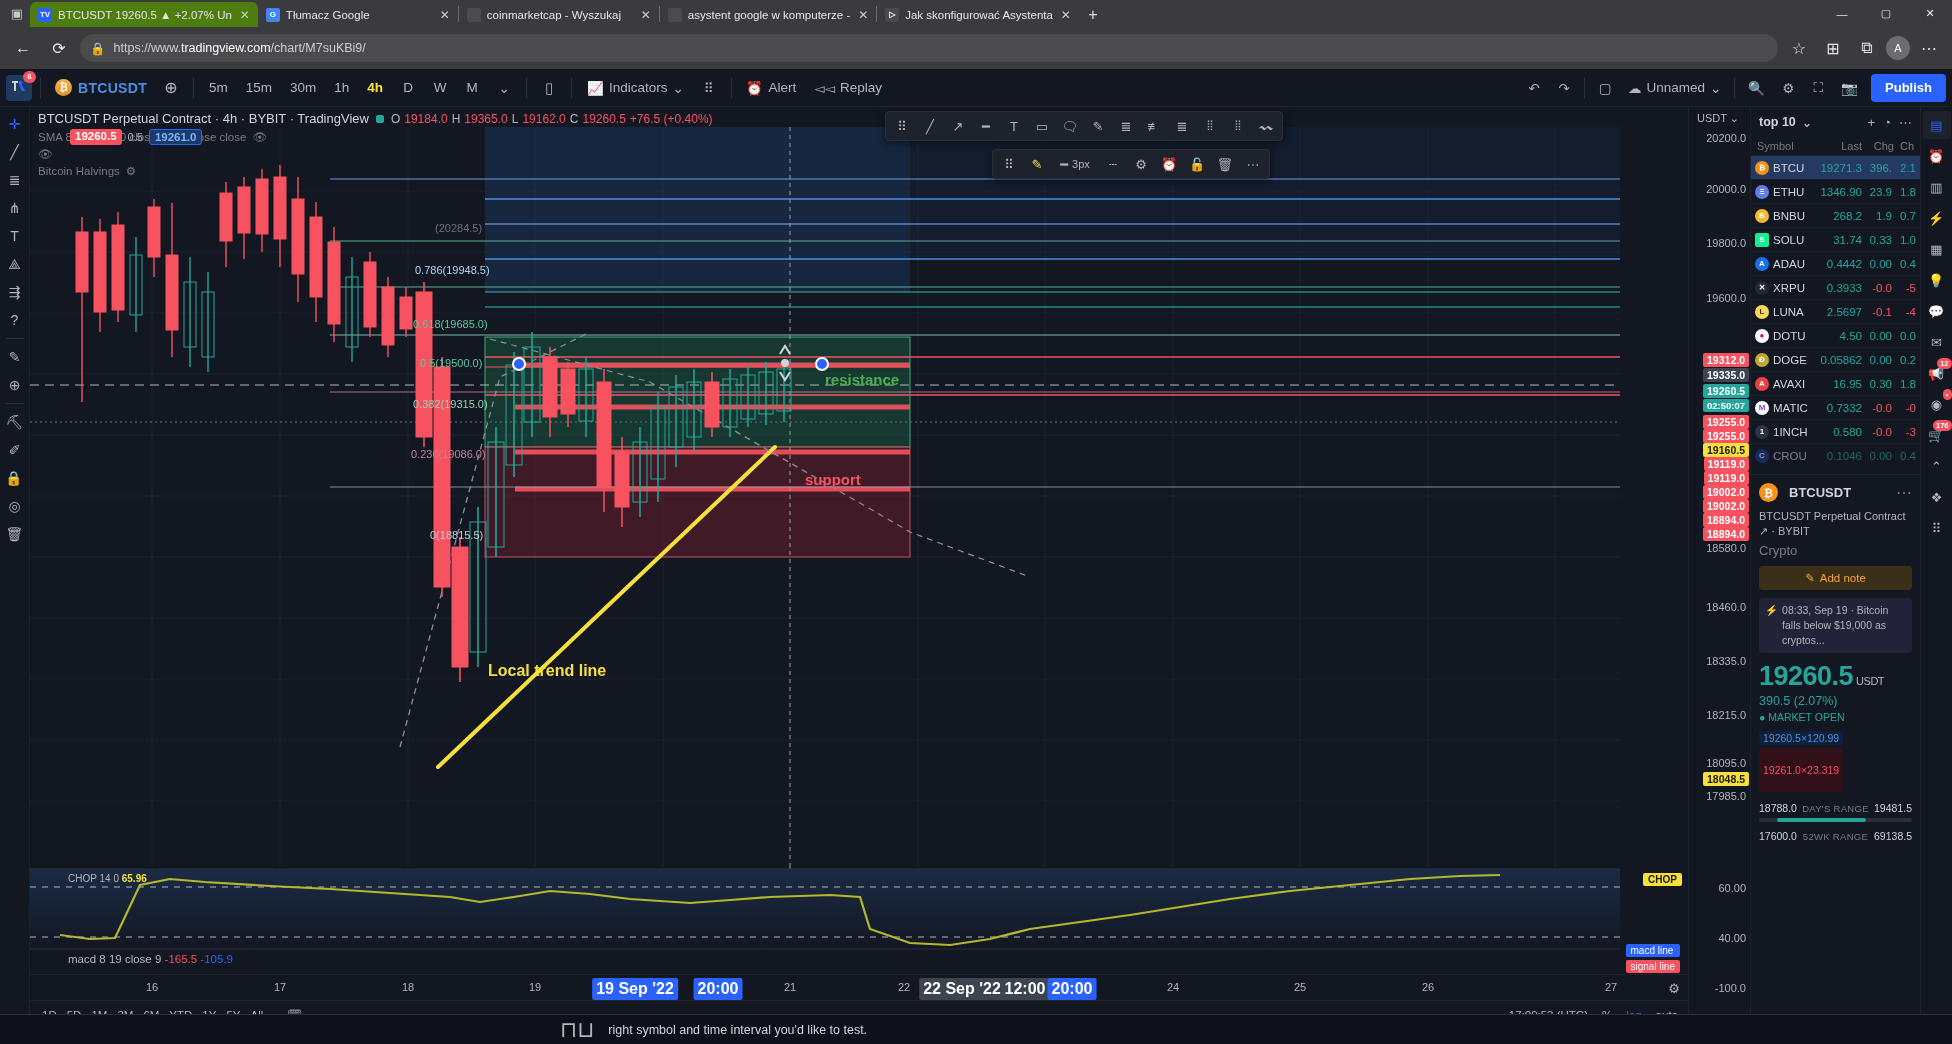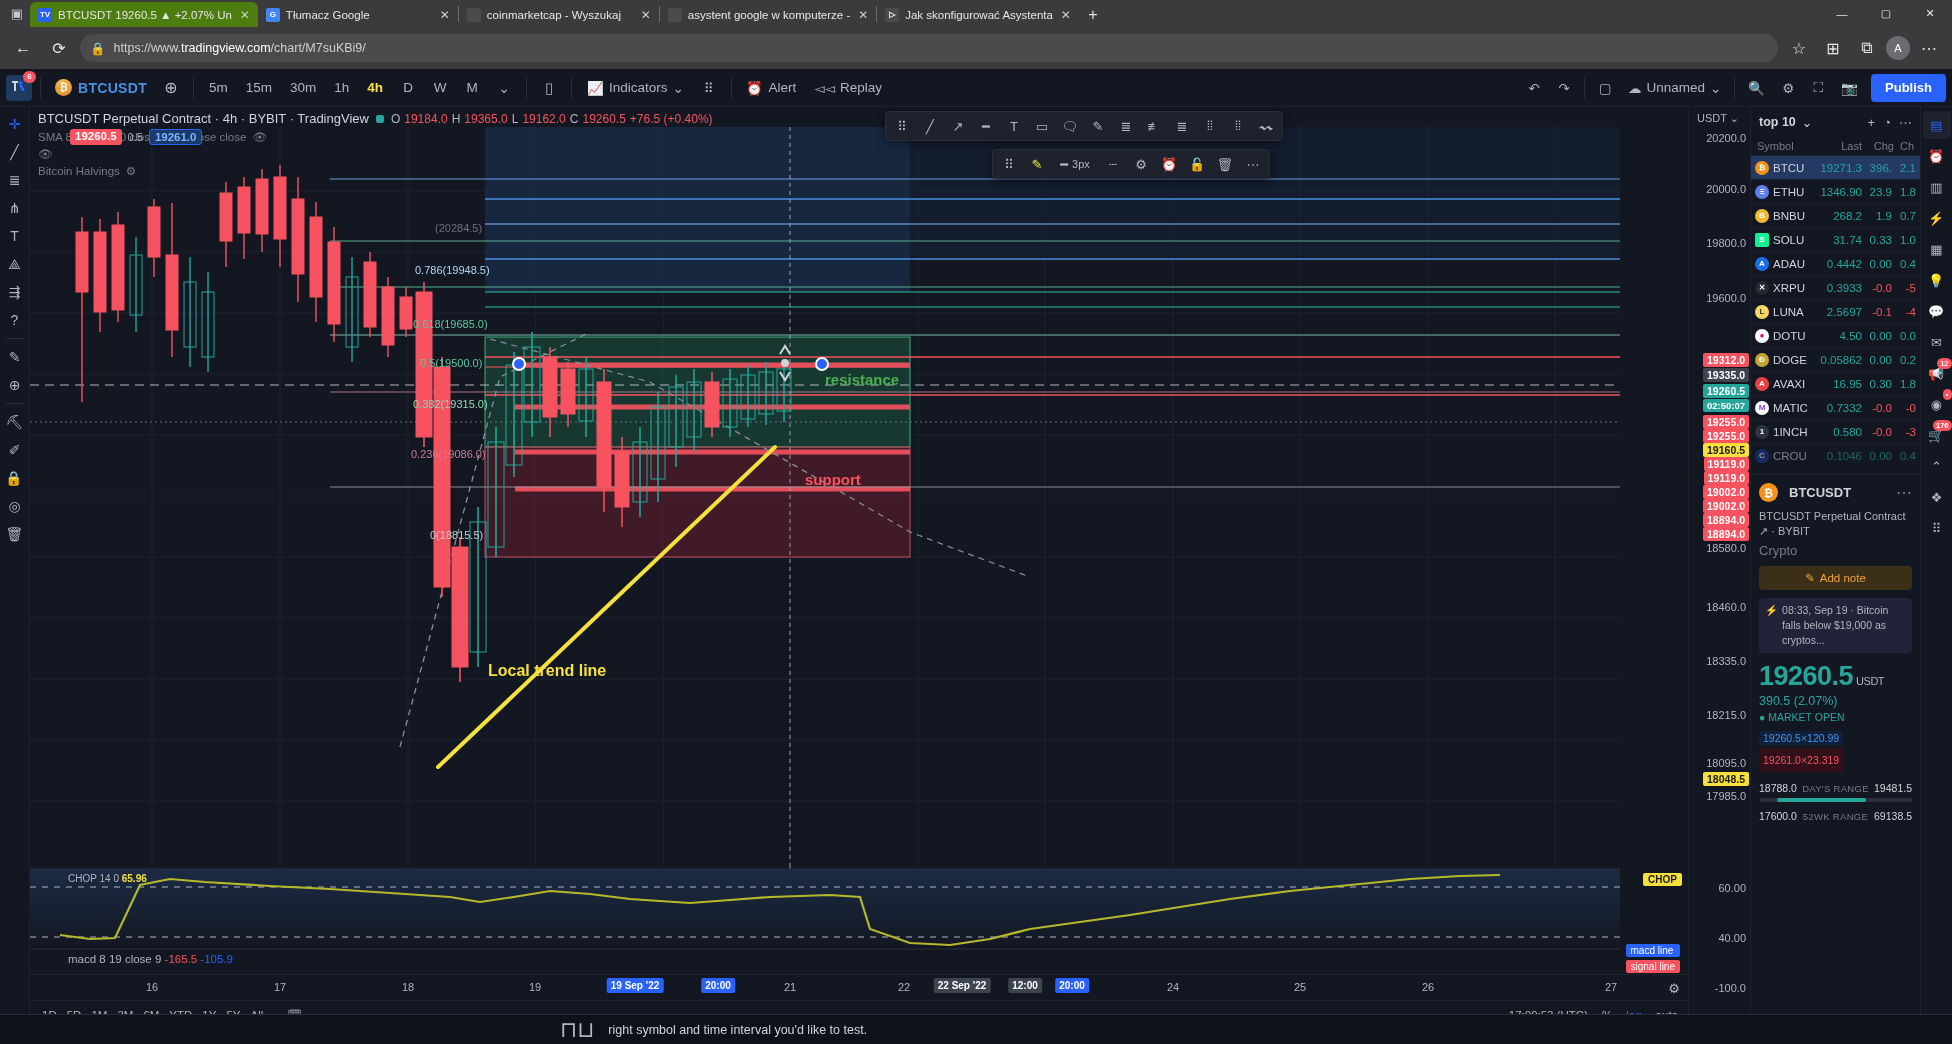--- a/index.html
+++ b/index.html
@@ -78,21 +78,21 @@
   .price-axis { position:absolute; right:0; top:0; bottom:0; width:62px; background:#131722;
     border-left:1px solid #1e222d; z-index:25; }
   .pa-head { font-size:11px; color:#b2b5be; padding:5px 0 0 8px;}
   .pa-tick { position:absolute; right:4px; font-size:11px; color:#b2b5be; white-space:nowrap;}
   .pa-badge { position:absolute; right:1px; font-size:10.5px; padding:1px 4px; border-radius:2px;
     font-weight:bold; white-space:nowrap; }
 
   .time-axis { position:absolute; left:0; right:62px; bottom:44px; height:26px; border-top:1px solid #1e222d;
     background:#131722; z-index:24; }
   .ta-tick { position:absolute; top:6px; font-size:11px; color:#b2b5be; transform:translateX(-50%); }
-  .ta-badge { position:absolute; top:3px; font-size:10px; padding:2px 4px; border-radius:2px; font-weight:bold;
+  .ta-badge { position:absolute; top:3px; font-size:16px; padding:2px 4px; border-radius:2px; font-weight:bold;
     white-space:nowrap; transform:translateX(-50%); }
 
   .range-bar { position:absolute; left:0; right:62px; bottom:16px; height:28px; display:flex; align-items:center;
     gap:10px; padding-left:12px; border-top:1px solid #1e222d; background:#131722; z-index:24; font-size:11.5px;
     color:#b2b5be;}
   .range-bar .rb { cursor:default; }
   .range-right { margin-left:auto; display:flex; gap:14px; padding-right:10px; align-items:center;}
   .range-right .act { color:#2962ff; }
 
   .bottom-tabs { position:absolute; left:0; right:0; bottom:0; height:30px; background:#131722;
@@ -134,21 +134,21 @@
   .addnote { margin-top:8px; height:24px; border-radius:4px; background:#3b2f17; color:#f0a33e;
     display:flex; align-items:center; justify-content:center; gap:5px; font-size:11.5px;}
   .newsbox { margin-top:8px; background:#222238; border-radius:4px; padding:5px 6px; font-size:10.5px;
     color:#b2b5be; line-height:1.45; display:flex; gap:4px;}
   .bigprice { font-size:27px; color:#26a69a; font-weight:bold; margin-top:8px; letter-spacing:-.5px;}
   .bigprice small { font-size:11px; color:#b2b5be; font-weight:normal; margin-left:3px;}
   .chgline { font-size:12.5px; color:#26a69a; margin-top:2px;}
   .mktopen { font-size:10.5px; color:#26a69a; margin-top:3px;}
   .bidask { margin-top:8px; font-size:10.5px;}
   .bid { color:#4a90e2; background:#10203a; padding:1px 4px; border-radius:2px; display:inline-block;}
-  .ask { color:#f7525f; background:#311019; padding:6px 4px; border-radius:2px; display:inline-block; margin-top:3px;}
+  .ask { color:#f7525f; background:#311019; padding:16px 4px; border-radius:2px; display:inline-block; margin-top:3px;}
   .rng-row { display:flex; font-size:10.5px; margin-top:10px; color:#d1d4dc; align-items:center;}
   .rng-row .lbl { flex:1; text-align:center; color:#787b86; font-size:9.5px; letter-spacing:.3px;}
   .rng-track { height:4px; background:#2a2e39; border-radius:2px; margin-top:4px; position:relative;}
   .rng-fill { position:absolute; left:12%; height:4px; background:#26a69a; border-radius:2px;}
 
   
   .right-rail { width:32px; background:#131722; border-left:1px solid #1e222d; display:flex;
     flex-direction:column; align-items:center; padding-top:4px; gap:3px;}
   .rr-ico { width:28px;height:28px; display:flex;align-items:center;justify-content:center; color:#b2b5be;
     font-size:13px; position:relative; border-radius:3px;}

